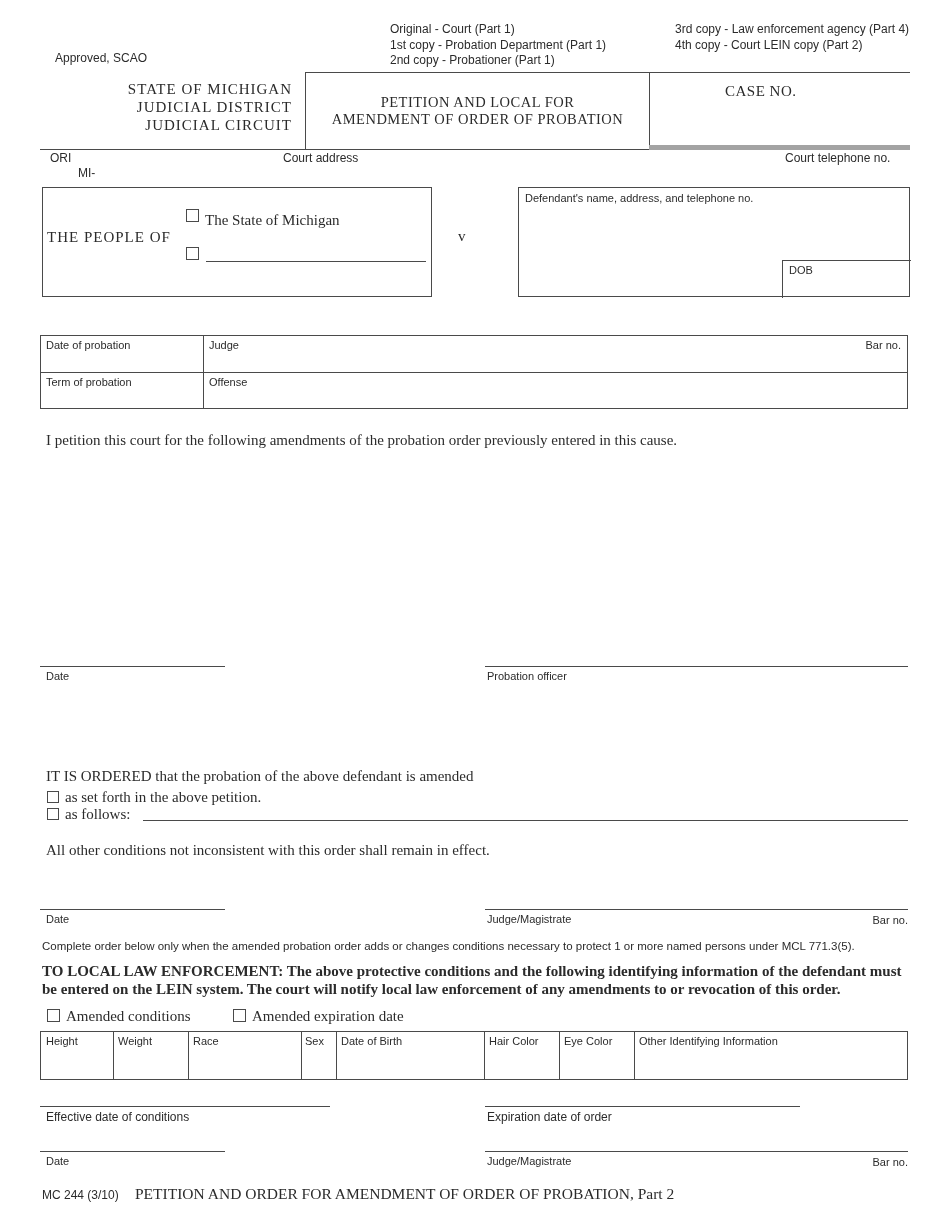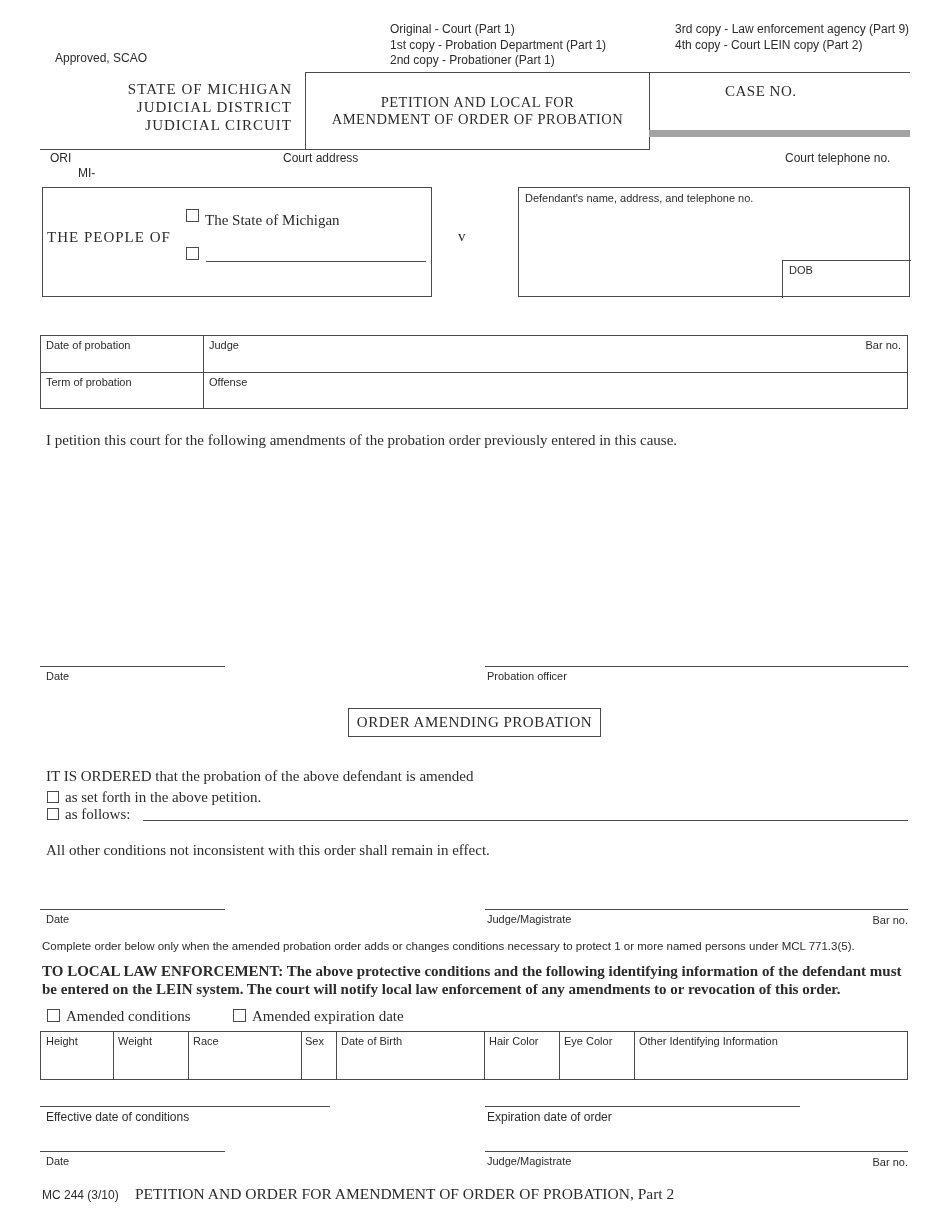--- a/index.html
+++ b/index.html
@@ -35,37 +35,37 @@
 
 <div class="page">
 
   <div class="abs sans fs12" style="left:55px; top:51px;">Approved, SCAO</div>
   <div class="abs sans fs12" style="left:390px; top:22px; line-height:15.5px;">
     <div>Original - Court (Part 1)</div>
     <div>1st copy - Probation Department (Part 1)</div>
     <div>2nd copy - Probationer (Part 1)</div>
   </div>
   <div class="abs sans fs12" style="left:675px; top:22px; line-height:15.5px;">
-    <div>3rd copy - Law enforcement agency (Part 9)</div>
+    <div>3rd copy - Law enforcement agency (Part 4)</div>
     <div>4th copy - Court LEIN copy (Part 2)</div>
   </div>
 
   <div class="abs serif fs15 caps right" style="left:40px; top:80px; width:252px; line-height:18px;">
     <div>STATE OF MICHIGAN</div>
     <div>JUDICIAL DISTRICT</div>
     <div>JUDICIAL CIRCUIT</div>
   </div>
   <div class="abs hline" style="left:40px; top:149px; width:266px;"></div>
 
   <div class="abs box center" style="left:305px; top:72px; width:345px; height:78px;">
     <div class="serif caps-sm" style="font-size:14.5px; margin-top:21px; line-height:17px;">PETITION AND LOCAL FOR</div>
     <div class="serif caps-sm" style="font-size:14.5px; line-height:17px;">AMENDMENT OF ORDER OF PROBATION</div>
   </div>
 
-  <div class="abs" style="left:649px; top:72px; width:261px; height:65px; border-top:1px solid #4a4a4a; border-bottom:7px solid #a3a3a3;">
+  <div class="abs" style="left:649px; top:72px; width:261px; height:78px; border-top:1px solid #4a4a4a; border-bottom:5px solid #a3a3a3;">
     <div class="serif fs15 caps-sm" style="margin:10px 0 0 76px;">CASE NO.</div>
     <div class="abs" style="left:10px; top:34px; right:10px; height:30px;"></div>
   </div>
 
   <div class="abs sans fs12" style="left:50px; top:151px;">ORI</div>
   <div class="abs sans fs12" style="left:78px; top:166px;">MI-</div>
   <div class="abs sans fs12" style="left:283px; top:151px;">Court address</div>
   <div class="abs sans fs12" style="left:785px; top:151px;">Court telephone no.</div>
 
   <div class="abs box" style="left:42px; top:187px; width:390px; height:110px;">
@@ -96,21 +96,20 @@
   </div>
 
   <div class="abs serif fs15" style="left:46px; top:432px;">I petition this court for the following amendments of the probation order previously entered in this cause.</div>
   <div class="abs" style="left:46px; top:460px; width:860px; height:195px;"></div>
 
   <div class="abs hline" style="left:40px; top:666px; width:185px;"></div>
   <div class="abs sans fs11" style="left:46px; top:670px;">Date</div>
   <div class="abs hline" style="left:485px; top:666px; width:423px;"></div>
   <div class="abs sans fs11" style="left:487px; top:670px;">Probation officer</div>
 
-  <div class="abs box center serif fs15 caps-sm" style="left:348px; top:708px; width:253px; height:29px; line-height:27px;">ORDER AMENDING PROBATION</div>
 
   <div class="abs serif fs15" style="left:46px; top:768px;">IT IS ORDERED that the probation of the above defendant is amended</div>
   <span class="cb cb-sm abs" style="left:47px; top:791px;"></span>
   <div class="abs serif fs15" style="left:65px; top:789px;">as set forth in the above petition.</div>
   <span class="cb cb-sm abs" style="left:47px; top:808px;"></span>
   <div class="abs serif fs15" style="left:65px; top:806px;">as follows:</div>
   <div class="abs fill-line" style="left:143px; top:806px; width:765px; height:15px;"></div>
 
   <div class="abs serif fs15" style="left:46px; top:842px;">All other conditions not inconsistent with this order shall remain in effect.</div>
 

